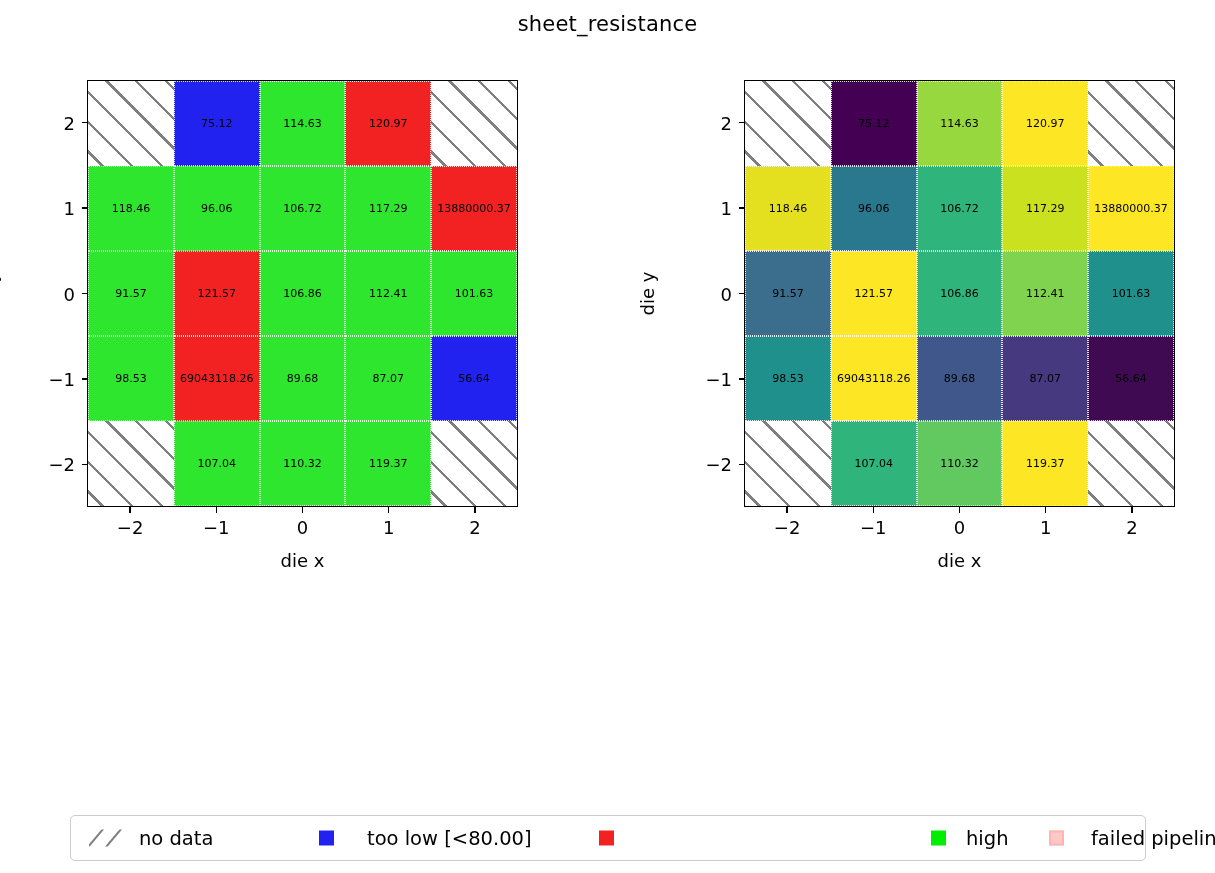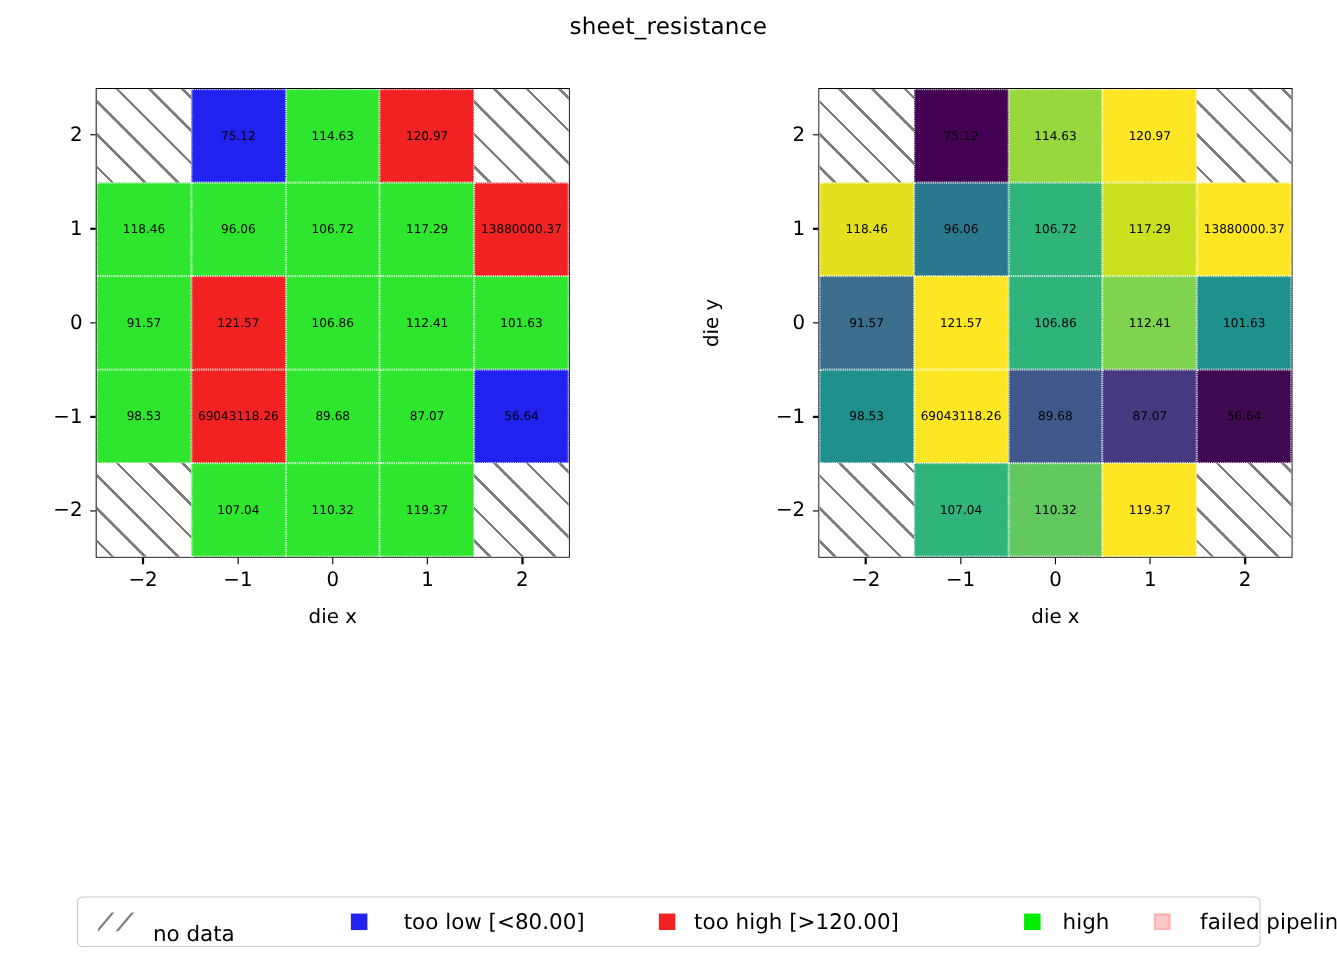--- a/index.html
+++ b/index.html
@@ -241,29 +241,28 @@
 </div>
 
 <div class="legend">
 
 <div class="legend-item" style="position: absolute; left: 18px; top: 50%; transform: translateY(-50%);">
       <span class="sw sw-hatch">
         <i style="left: 6px; top: -5px;"></i>
         <i style="left: 24px; top: -5px;"></i>
       </span>
     </div>
-    <div class="legend-label" style="position: absolute; left: 68px; top: 50%; transform: translateY(-50%); margin-top: 11px;">no data</div>
+    <div class="legend-label" style="position: absolute; left: 68px; top: 50%; transform: translateY(-50%);">no data</div>
     <div class="legend-item" style="position: absolute; left: 248px; top: 50%; transform: translateY(-50%);">
       <span class="sw sw-square" style="background: rgb(34, 34, 240);"></span>
     </div>
     <div class="legend-label" style="position: absolute; left: 296px; top: 50%; transform: translateY(-50%);">too low [&lt;80.00]</div>
     <div class="legend-item" style="position: absolute; left: 528px; top: 50%; transform: translateY(-50%);">
       <span class="sw sw-square" style="background: rgb(242, 34, 34);"></span>
     </div>
-    <div class="legend-label" style="position: absolute; left: 560px; top: 50%; transform: translateY(-50%);">too high [&gt;120.00]</div>
     <div class="legend-item" style="position: absolute; left: 860px; top: 50%; transform: translateY(-50%);">
       <span class="sw sw-square" style="background: rgb(0, 238, 0);"></span>
     </div>
     <div class="legend-label" style="position: absolute; left: 895px; top: 50%; transform: translateY(-50%);">high</div>
     <div class="legend-item" style="position: absolute; left: 978px; top: 50%; transform: translateY(-50%);">
       <span class="sw sw-failed"></span>
     </div>
     <div class="legend-label" style="position: absolute; left: 1020px; top: 50%; transform: translateY(-50%);">failed pipeline</div>
   </div>
 

